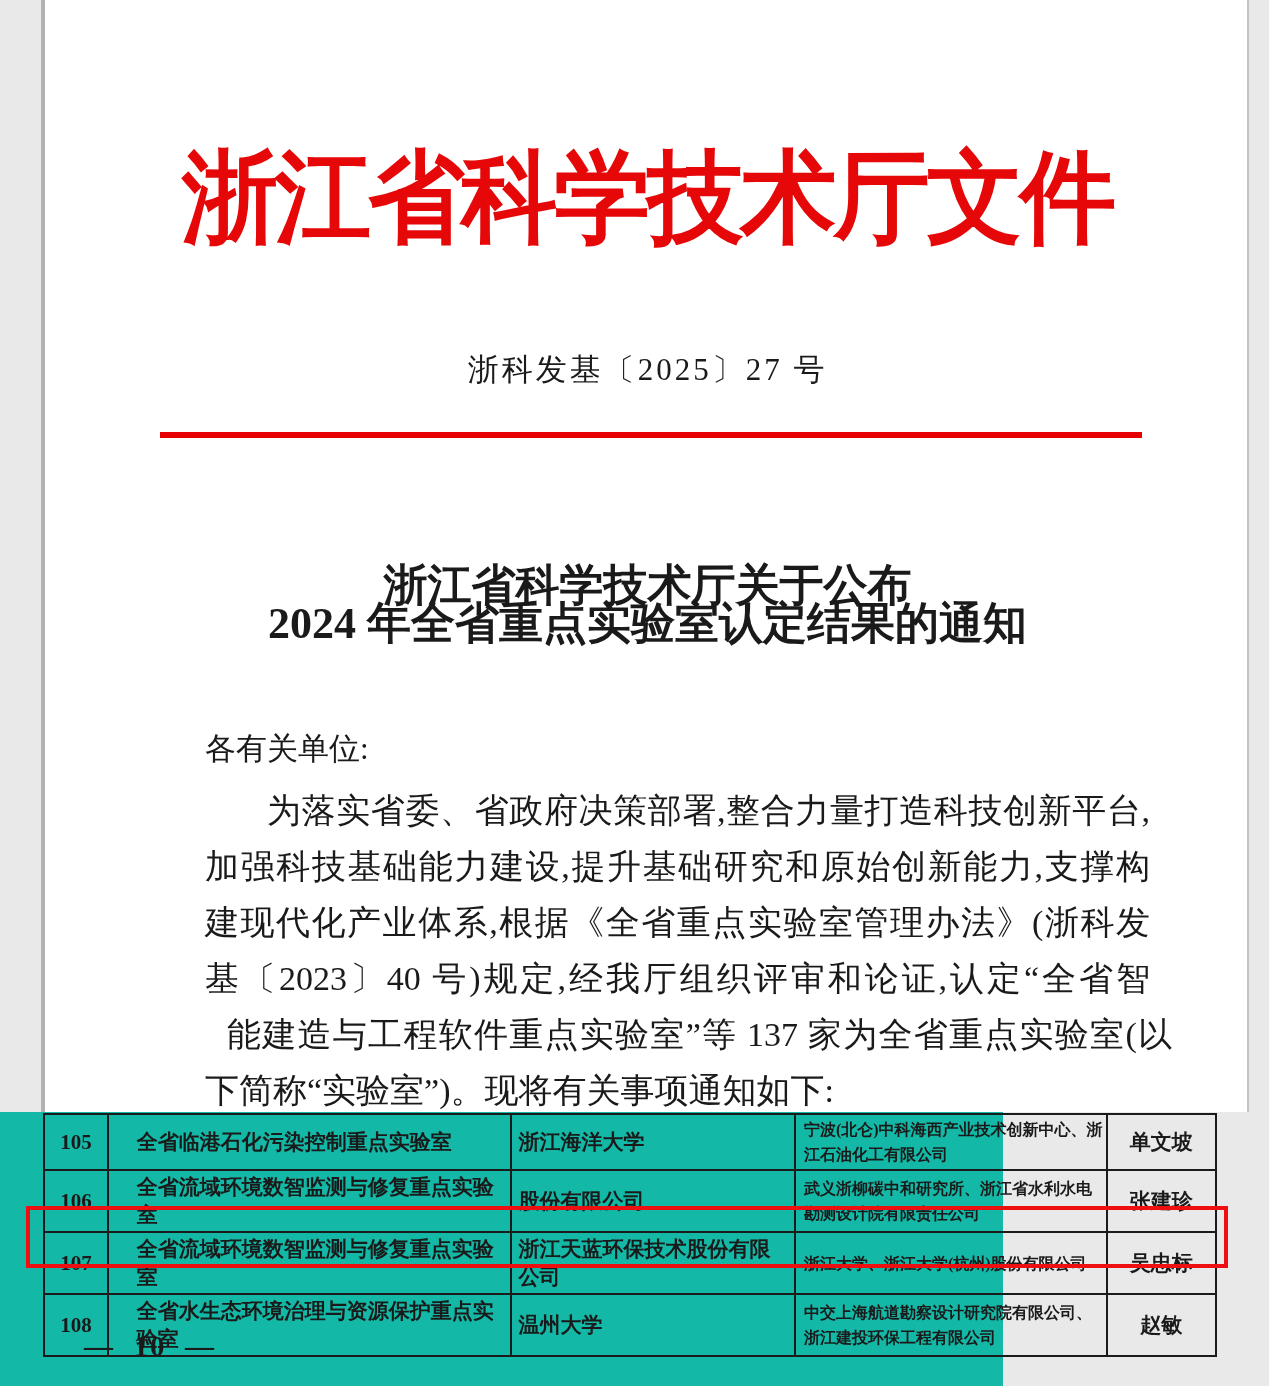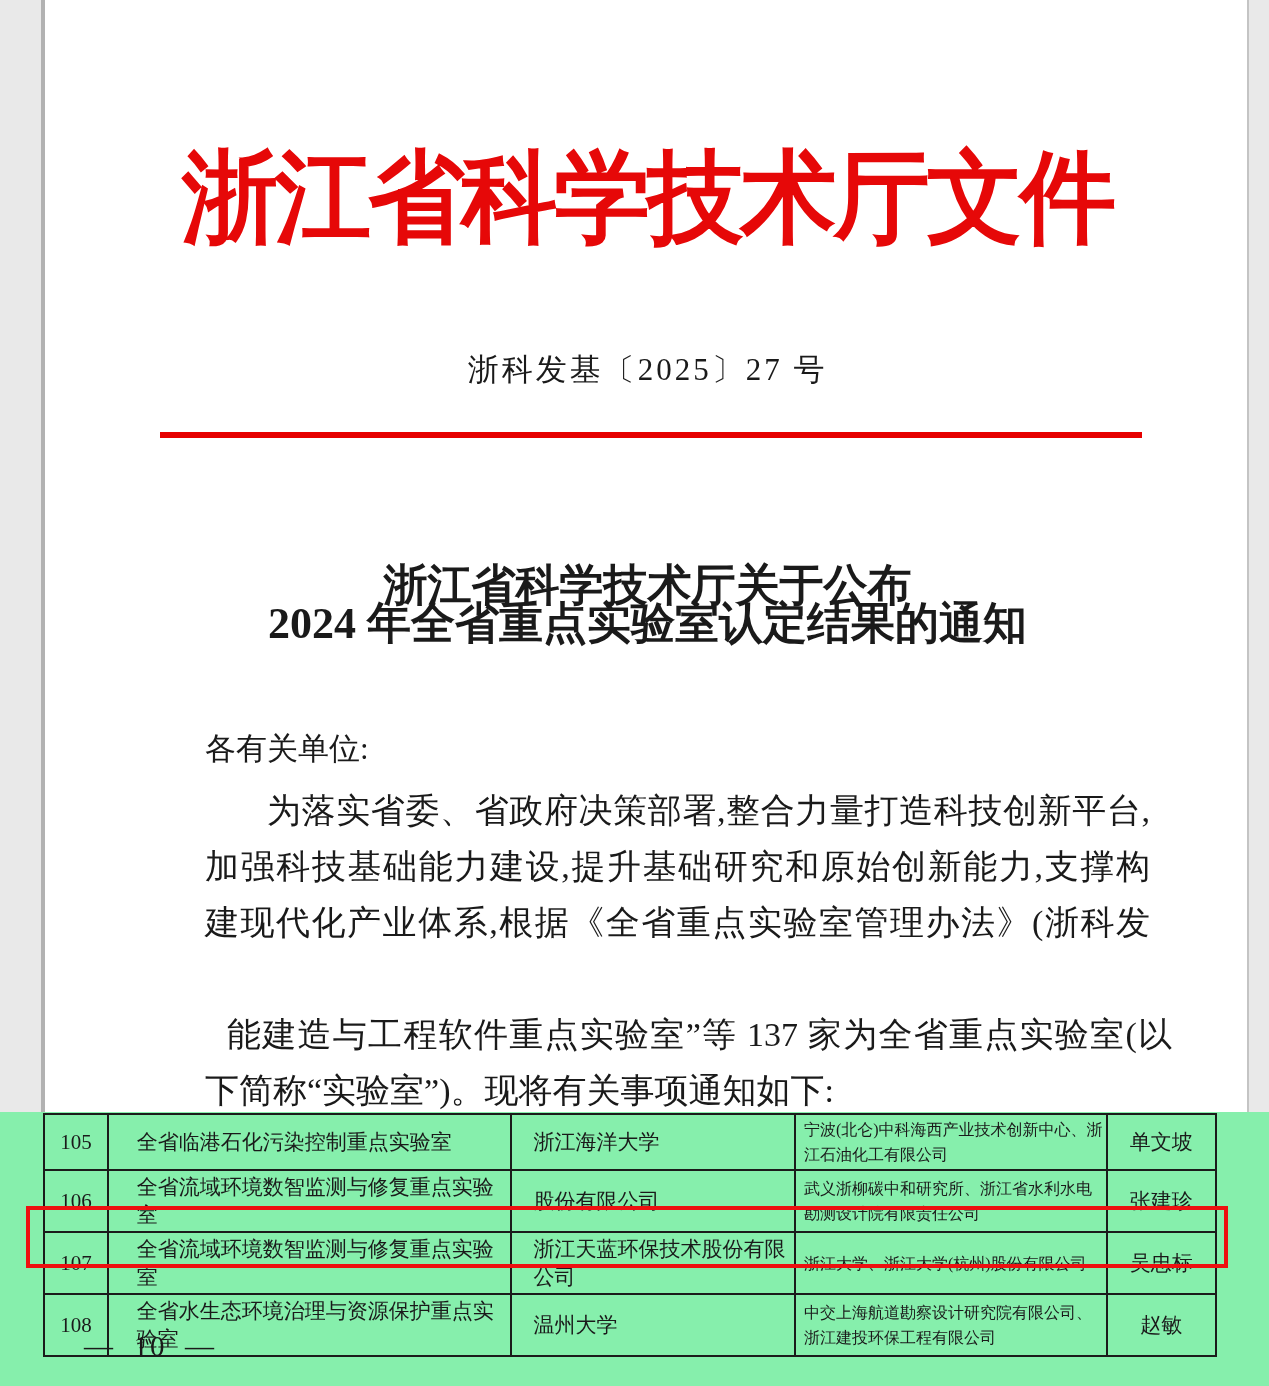--- a/index.html
+++ b/index.html
@@ -84,22 +84,23 @@
   .bl2 { top: 846px; }
   .bl3 { top: 902px; }
   .bl4 { top: 958px; }
   .bl5 { top: 1014px; margin-left: 22px; }
   .bl6 { top: 1070px; }
 
   
   .table-strip {
     position: absolute;
     left: 0; top: 1112px;
-    width: 1269px; height: 274px;
-    background: #86efac;
+    width: 1003px; height: 274px;
+    background: #14b8a6;
+    font-weight: bold;
   }
   .doc-table {
     position: absolute;
     left: 43px; top: 1px;
     width: 1174px;
     border-collapse: collapse;
     table-layout: fixed;
     font-size: 21px;
   }
   .doc-table td {
@@ -109,21 +110,21 @@
     overflow: hidden;
   }
   .doc-table tr { height: 50px; }
   .col-no { width: 63px; }
   .col-lab { width: 398px; }
   .col-host { width: 281px; }
   .col-partners { width: 308px; }
   .col-director { width: 108px; }
   td.c-no, td.c-director { text-align: center; }
   td.c-lab { padding-left: 28px; }
-  td.c-host { padding-left: 22px; }
+  td.c-host { padding-left: 7px; }
   td.c-partners {
     font-size: 16px;
     line-height: 25px;
     padding-left: 8px;
     padding-right: 2px;
   }
   .highlight-box {
     position: absolute;
     left: 26px; top: 94px;
     width: 1194px; height: 54px;
@@ -153,20 +154,21 @@
   <div class="red-divider"></div>
 
   <div class="notice-title notice-1">浙江省科学技术厅关于公布</div>
   <div class="notice-title notice-2">2024 年全省重点实验室认定结果的通知</div>
 
   <div class="salutation">各有关单位:</div>
 
   <div class="body-line bl1 indent">为落实省委、省政府决策部署,整合力量打造科技创新平台,</div>
   <div class="body-line bl2">加强科技基础能力建设,提升基础研究和原始创新能力,支撑构</div>
   <div class="body-line bl3">建现代化产业体系,根据《全省重点实验室管理办法》(浙科发</div>
+  <div class="body-line bl4">基〔2023〕40 号)规定,经我厅组织评审和论证,认定“全省智</div>
   <div class="body-line bl5">能建造与工程软件重点实验室”等 137 家为全省重点实验室(以</div>
   <div class="body-line bl6 lastline">下简称“实验室”)。现将有关事项通知如下:</div>
 
   <div class="table-strip">
     <table class="doc-table">
       <colgroup>
         <col class="col-no">
           <col class="col-lab">
           <col class="col-host">
           <col class="col-partners">

